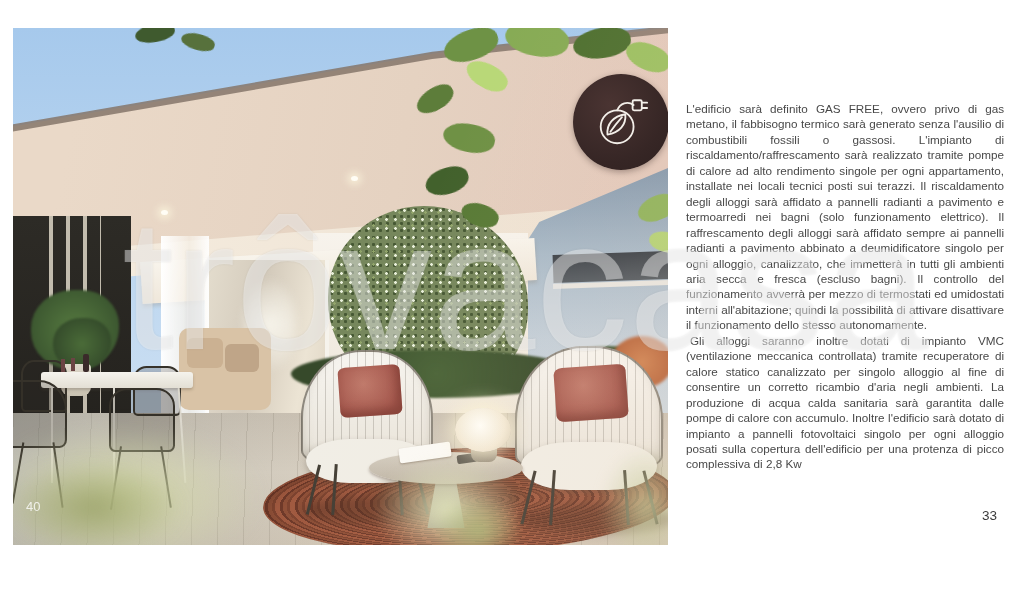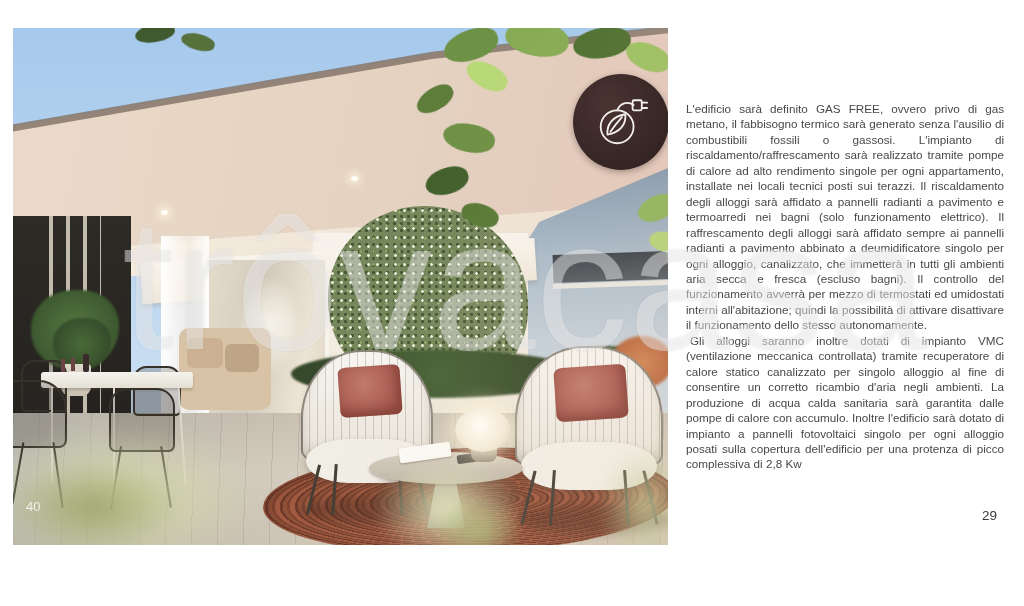--- a/index.html
+++ b/index.html
@@ -261,15 +261,15 @@
   <div class="watermark">trôvacasa</div>
 
   <div class="article">
     <div class="bodytext">
       <p>L'edificio sarà definito GAS FREE, ovvero privo di gas metano, il fabbisogno termico sarà generato senza l'ausilio di combustibili fossili o gassosi. L'impianto di riscaldamento/raffrescamento sarà realizzato tramite pompe di calore ad alto rendimento singole per ogni appartamento, installate nei locali tecnici posti sui terazzi. Il riscaldamento degli alloggi sarà affidato a pannelli radianti a pavimento e termoarredi nei bagni (solo funzionamento elettrico). Il raffrescamento degli alloggi sarà affidato sempre ai pannelli radianti a pavimento abbinato a deumidificatore singolo per ogni alloggio, canalizzato, che immetterà in tutti gli ambienti aria secca e fresca (escluso bagni). Il controllo del funzionamento avverrà per mezzo di termostati ed umidostati interni all'abitazione; quindi la possibilità di attivare disattivare il funzionamento dello stesso autonomamente.</p>
       <p>Gli alloggi saranno inoltre dotati di impianto VMC (ventilazione meccanica controllata) tramite recuperatore di calore statico canalizzato per singolo alloggio al fine di consentire un corretto ricambio d'aria negli ambienti. La produzione di acqua calda sanitaria sarà garantita dalle pompe di calore con accumulo. Inoltre l'edificio sarà dotato di impianto a pannelli fotovoltaici singolo per ogni alloggio posati sulla copertura dell'edificio per una protenza di picco complessiva di 2,8 Kw</p>
     </div>
   </div>
 
   <div class="pn-left">40</div>
-  <div class="pn-right">29</div>
+  <div class="pn-right">33</div>
 
 </div>
 
 </body></html>

